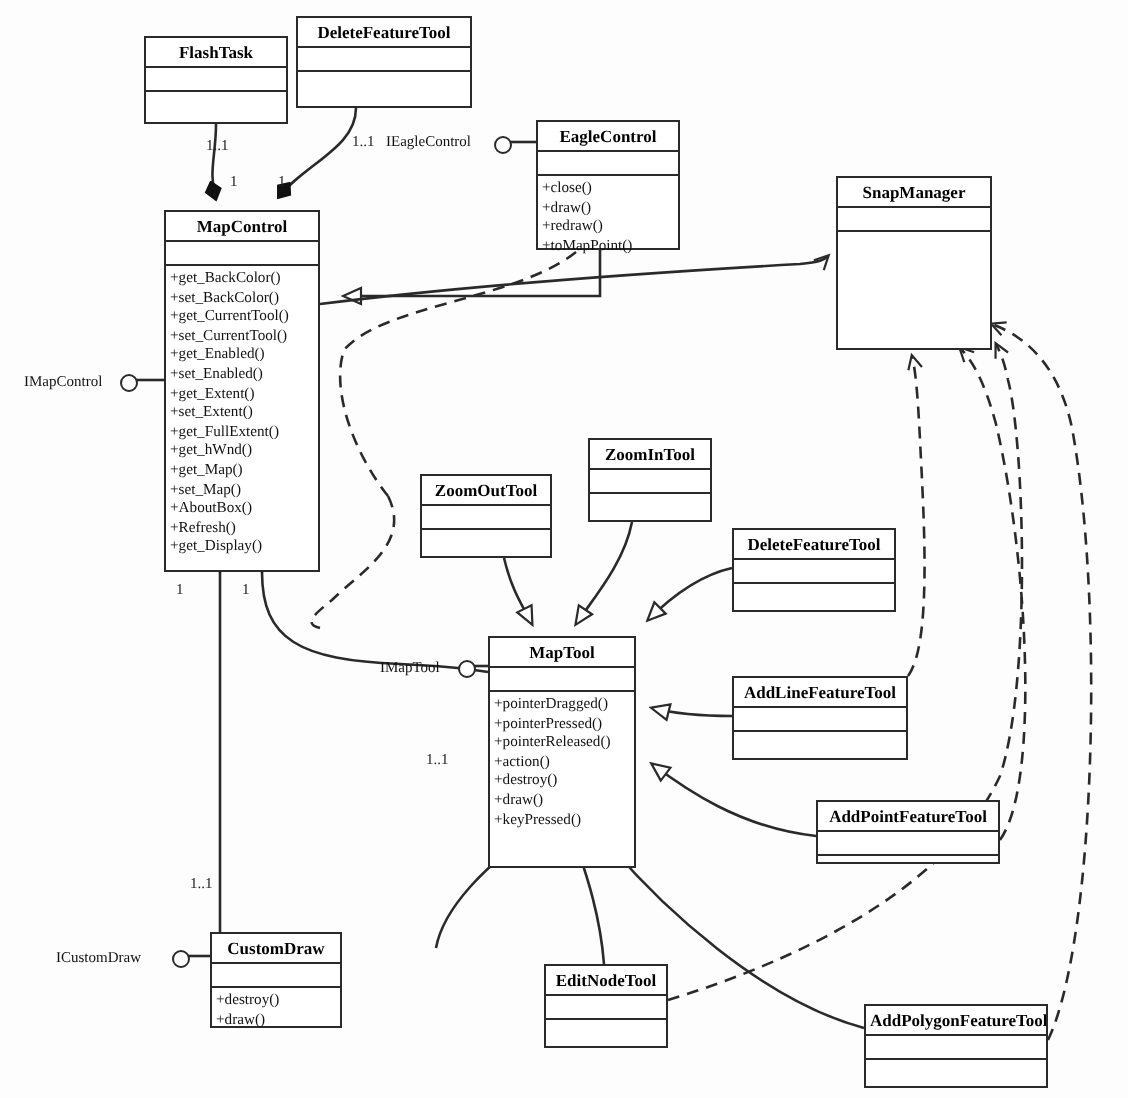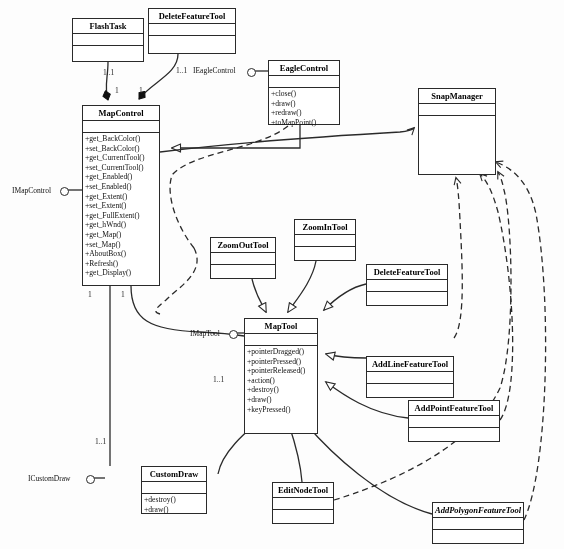--- a/index.html
+++ b/index.html
@@ -191,63 +191,63 @@
     <div class="attrs"></div>
     <div class="ops"></div>
   </div>
 
   <div class="cls" style="left:366px;top:264px;width:82px;height:42px;">
     <div class="cname">DeleteFeatureTool</div>
     <div class="attrs"></div>
     <div class="ops"></div>
   </div>
 
-  <div class="cls" style="left:366px;top:338px;width:88px;height:42px;margin-top:18px;">
+  <div class="cls" style="left:366px;top:338px;width:88px;height:42px;">
     <div class="cname">AddLineFeatureTool</div>
     <div class="attrs"></div>
     <div class="ops"></div>
   </div>
 
-  <div class="cls" style="left:408px;top:400px;width:92px;height:42px;">
+  <div class="cls" style="left:408px;top:400px;width:92px;height:32px;">
     <div class="cname">AddPointFeatureTool</div>
     <div class="attrs"></div>
     <div class="ops"></div>
   </div>
 
   <div class="cls" style="left:244px;top:318px;width:74px;height:116px;">
     <div class="cname">MapTool</div>
     <div class="attrs"></div>
     <div class="ops">
       <div>+pointerDragged()</div>
       <div>+pointerPressed()</div>
       <div>+pointerReleased()</div>
       <div>+action()</div>
       <div>+destroy()</div>
       <div>+draw()</div>
       <div>+keyPressed()</div>
     </div>
   </div>
 
-  <div class="cls" style="left:105px;top:466px;width:66px;height:48px;margin-left:36px;">
+  <div class="cls" style="left:105px;top:466px;width:66px;height:48px;">
     <div class="cname">CustomDraw</div>
     <div class="attrs"></div>
     <div class="ops">
       <div>+destroy()</div>
       <div>+draw()</div>
     </div>
   </div>
 
 
   <div class="cls" style="left:272px;top:482px;width:62px;height:42px;">
     <div class="cname">EditNodeTool</div>
     <div class="attrs"></div>
     <div class="ops"></div>
   </div>
 
-  <div class="cls" style="left:432px;top:502px;width:92px;height:42px;font-style:italic;">
+  <div class="cls" style="left:432px;top:502px;width:92px;height:42px;">
     <div class="cname">AddPolygonFeatureTool</div>
     <div class="attrs"></div>
     <div class="ops"></div>
   </div>
 
   <div class="iflabel" style="left:12px;top:186px;">IMapControl</div>
   <div class="lolli" style="left:60px;top:187px;"></div>
 
   <div class="iflabel" style="left:193px;top:66px;">IEagleControl</div>
   <div class="lolli" style="left:247px;top:68px;"></div>

